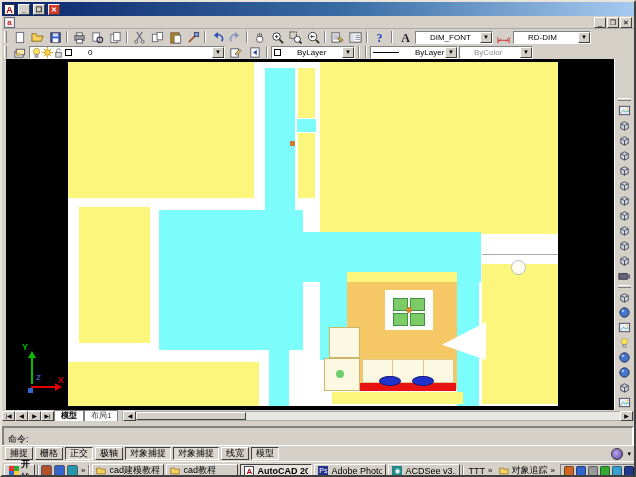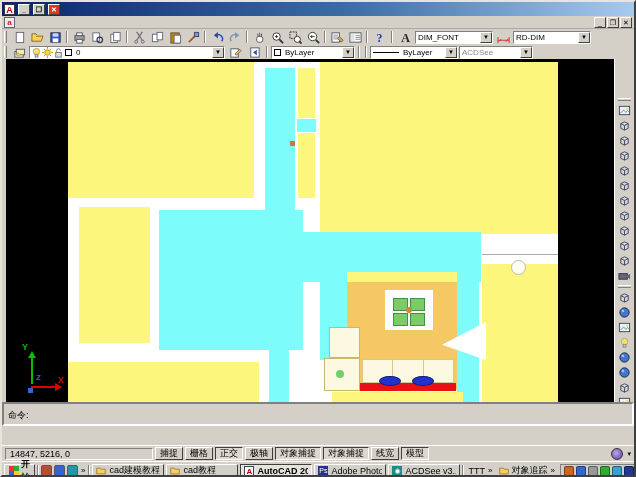--- a/index.html
+++ b/index.html
@@ -26,21 +26,21 @@
   
   .tbrow{position:absolute;left:0;width:100%;background:#d4d0c8;display:flex;align-items:center;gap:1px}
   #tbrow1{top:27px;height:16px}
   #tbrow2{top:43px;height:14px}
   .grip{width:3px;height:80%;border-left:1px solid #fff;border-right:1px solid #808080;margin:0 2px}
   .ticon{width:18px;height:15px;display:flex;align-items:center;justify-content:center;background:#d4d0c8}
   .ticon.dim{opacity:.45}
   .tsep{width:2px;height:12px;border-left:1px solid #808080;border-right:1px solid #fff;margin:0 2px}
   .combo{height:13px;background:#fff;border:1px solid;border-color:#808080 #fff #fff #808080;
     display:flex;align-items:center;font-size:8px;color:#000}
-  .combo .val{flex:1;padding:0 2px;white-space:nowrap;overflow:hidden}
+  .combo .val{flex:1;padding:0 14px;white-space:nowrap;overflow:hidden}
   .combo .arrow{width:12px;height:11px;background:#d4d0c8;border:1px solid;
     border-color:#fff #404040 #404040 #fff;font-size:6px;display:flex;align-items:center;justify-content:center}
   .combo.disabled .val{color:#8a8a8a}
   .swatch{width:7px;height:7px;background:#fff;border:1px solid #000;margin:0 2px;flex:0 0 auto}
   .linetype-sample{width:26px;height:1px;background:#000;margin:0 2px;flex:0 0 auto}
   .lico{width:11px;height:12px;flex:0 0 auto}
   
   .client{position:absolute;left:0;top:57px;width:100%;height:351px;background:#d4d0c8}
   .canvas{position:absolute;left:4px;top:0;width:612px;height:351px;background:#000;overflow:hidden}
   .blk{position:absolute}
@@ -62,21 +62,21 @@
   
   .tabrow{position:absolute;left:0;top:408px;width:100%;height:11px;background:#d4d0c8;display:flex;align-items:center;font-size:8px}
   .navbtn{width:13px;height:10px;font-size:6px;line-height:8px;text-align:center;background:#d4d0c8;
     border:1px solid;border-color:#fff #404040 #404040 #fff}
   .tab{height:11px;line-height:10px;padding:0 6px;border:1px solid #808080;border-bottom:none;white-space:nowrap}
   .tab.active{background:#fff;font-weight:bold}
   .tab.inactive{background:#ffffff;color:#333}
   .hscroll{flex:1;height:10px;margin-left:4px;background:#e8e6e0;display:flex;align-items:center;border:1px solid #aaa}
   .hthumb{width:110px;height:8px;background:#d4d0c8;border:1px solid;border-color:#fff #404040 #404040 #fff}
   
-  .cmd{position:absolute;left:0;top:400px;width:100%;height:24px;background:#d4d0c8;
+  .cmd{position:absolute;left:0;top:424px;width:100%;height:24px;background:#d4d0c8;
     border:2px solid;border-color:#808080 #fff #fff #808080;padding:2px 4px;display:flex;align-items:flex-end;font-size:9px}
   
   .statusbar{position:absolute;left:0;top:443px;width:100%;height:16px;background:#d4d0c8;
     border-top:1px solid #fff;display:flex;align-items:center;font-size:9px;padding:0 3px;gap:2px}
   .coords{width:148px;height:12px;line-height:11px;padding-left:4px;
     border:1px solid;border-color:#808080 #fff #fff #808080}
   .sbtn{height:13px;line-height:11px;padding:0 4px;white-space:nowrap;background:#d4d0c8;
     border:1px solid;border-color:#fff #404040 #404040 #fff}
   .sbtn.pressed{border-color:#404040 #fff #fff #404040;background:#dcd8d0}
   .sb-right{margin-left:auto;display:flex;align-items:center;gap:4px}
@@ -337,21 +337,21 @@
       <span class="arrow">▼</span>
     </div>
     <div class="tsep"></div>
     <div class="tsep"></div>
     <div class="combo" style="width:88px">
       <span class="linetype-sample"></span>
       <span class="val">ByLayer</span>
       <span class="arrow">▼</span>
     </div>
     <div class="combo disabled" style="width:74px">
-      <span class="val">ACDSee</span>
+      <span class="val">ByColor</span>
       <span class="arrow">▼</span>
     </div>
   </div>
 
   <div class="client">
     <div class="canvas" id="canvas">
       <div class="blk" style="left: 62px; top: 3px; width: 490px; height: 344px; background: rgb(255, 255, 255);"></div>
         <div class="blk" style="left: 62px; top: 3px; width: 186px; height: 136px; background: rgb(253, 246, 124);"></div>
         <div class="blk" style="left: 259px; top: 9px; width: 30px; height: 142px; background: rgb(125, 252, 252);"></div>
         <div class="blk" style="left: 292px; top: 9px; width: 17px; height: 50px; background: rgb(253, 246, 124);"></div>
@@ -546,21 +546,20 @@
       <div style="flex:1"></div>
       <div class="navbtn">▶</div>
     </div>
   </div>
 
   <div class="cmd">
     <span>命令:</span>
   </div>
 
   <div class="statusbar">
-    <div class="coords">14847, 5216, 0</div>
     <div id="status-buttons" style="display:flex;gap:2px">
         <div class="sbtn">捕捉</div>
         <div class="sbtn">栅格</div>
         <div class="sbtn pressed">正交</div>
         <div class="sbtn">极轴</div>
         <div class="sbtn pressed">对象捕捉</div>
         <div class="sbtn pressed">对象捕捉</div>
         <div class="sbtn">线宽</div>
         <div class="sbtn pressed">模型</div>
       </div>

